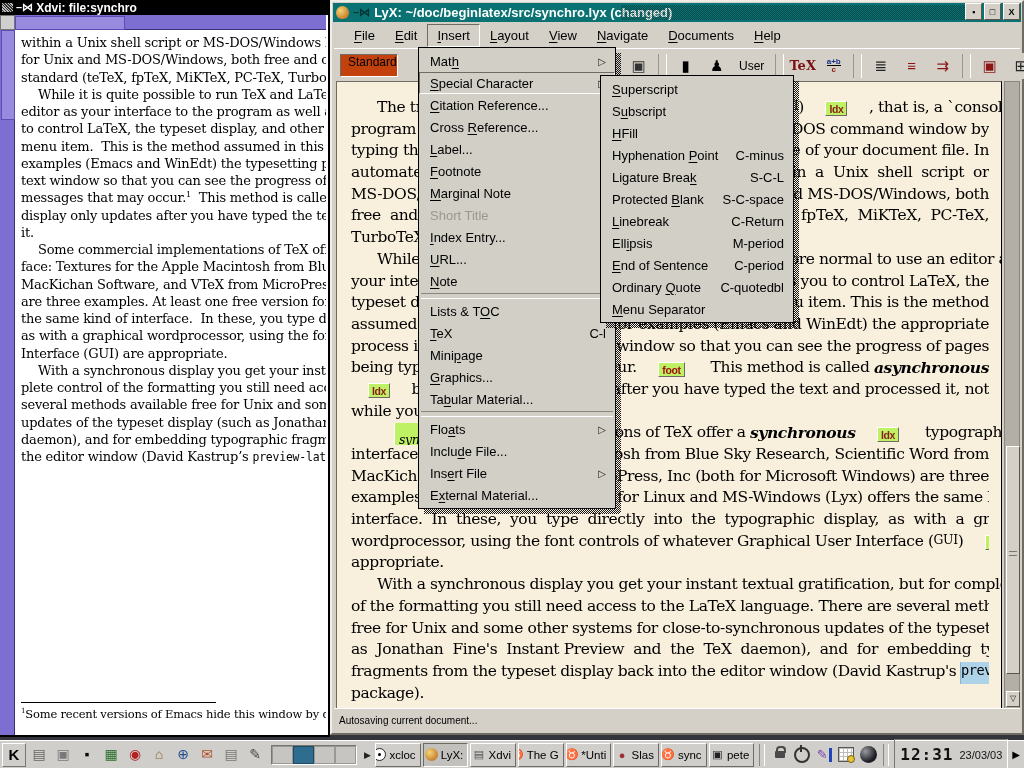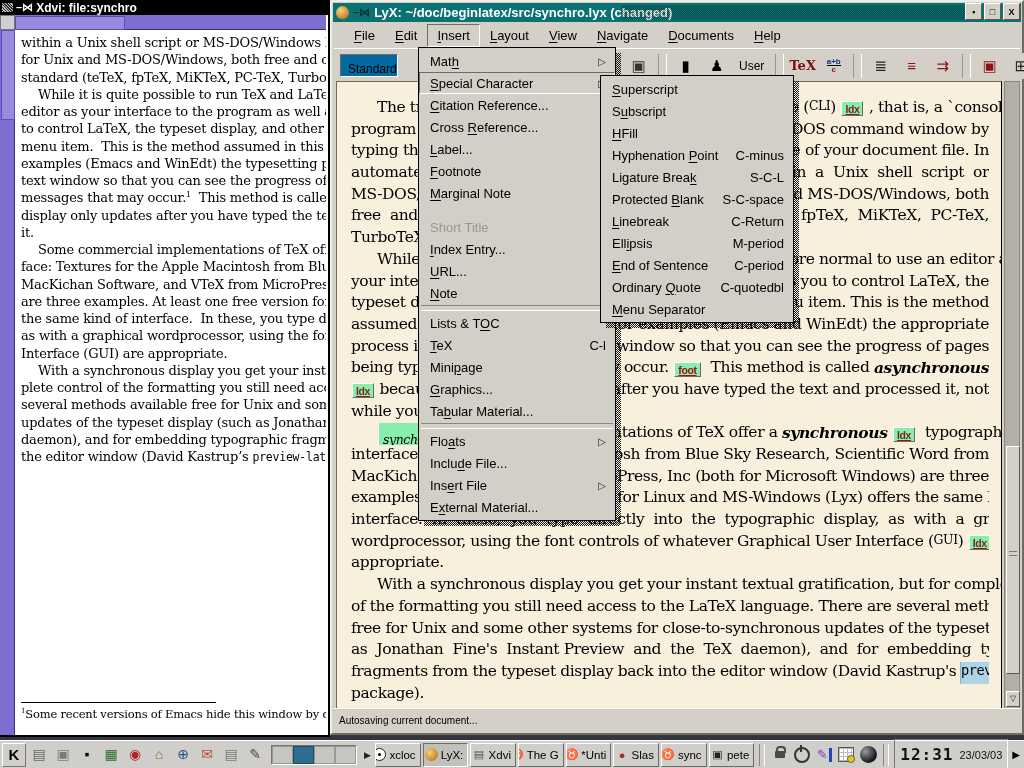--- a/index.html
+++ b/index.html
@@ -49,39 +49,39 @@
   .tbtn{width:15px;height:15px;background:#d4d0c8;border:1px solid;border-color:#fff #5a564e #5a564e #fff;
         font:bold 9px "Liberation Sans",sans-serif;color:#000;display:flex;align-items:center;justify-content:center;}
   #lyx-menubar{position:absolute;left:2px;top:21px;right:2px;height:25px;display:flex;align-items:center;
         padding-left:10px;font-size:13px;color:#000;}
   .mbitem{padding:3px 9px;border:1px solid transparent;}
   .mbitem.pressed{border-color:#6f6b63 #fff #fff #6f6b63;}
   .mbitem u{text-decoration:underline;text-underline-offset:2px;}
   #lyx-toolbar{position:absolute;left:2px;top:46px;right:2px;height:33px;border-top:1px solid #fff;
         display:flex;align-items:center;padding-left:6px;}
   #layout-combo{width:76px;height:21px;border:1px solid;border-color:#6f6b63 #fff #fff #6f6b63;
-        font-size:12px;display:flex;align-items:flex-end;padding-left:7px;background:#0369a1;}
+        font-size:12px;display:flex;align-items:flex-start;padding-left:7px;background:#c2410c;}
   #toolbar-icons{display:flex;align-items:center;margin-left:196px;gap:3px;}
   .tico{width:26px;height:24px;border:1px solid #d4d0c8;display:flex;align-items:center;justify-content:center;
         font-size:15px;background:#d4d0c8;}
   .tsep{width:7px;height:24px;border-left:1px solid #9a968e;border-right:1px solid #fff;margin:0 2px;}
   .tico .mfrac{font:bold 8px "Liberation Sans";color:#16308a;text-align:center;line-height:7px;}
   .tico .mfrac .den{border-top:1px solid #000;color:#8b1515;}
   .tico.texlogo{color:#7a1010;font:bold 13px "DejaVu Serif",serif;}
   .tico.fontbtn{width:34px;font-size:12px;color:#000;}
 
   #lyx-doc{position:absolute;left:4px;top:79px;width:666px;height:628px;background:#f8efdc;
         border:1px solid;border-color:#6f6b63 #000 #000 #6f6b63;box-sizing:border-box;overflow:hidden;
         font-family:"DejaVu Serif",serif;font-size:15.5px;letter-spacing:-0.4px;color:#000;}
   #lyx-doc-text{padding:16px 10px 0 14px;}
   .tline{height:21.7px;display:flex;white-space:pre;overflow:hidden;width:638px;}
   .tline.ind{padding-left:26px;}
-  .inset{display:inline-block;font:bold 10.5px "Liberation Sans",sans-serif;background:#86efac;
+  .inset{display:inline-block;font:bold 10.5px "Liberation Sans",sans-serif;background:#bef264;
         border:1px solid;border-color:#fff #6f6b63 #6f6b63 #fff;padding:1px 3px 0 3px;line-height:12px;
-        margin:0 1px;vertical-align:2px;align-self:center;text-decoration:underline;}
+        margin:0 17px;vertical-align:2px;align-self:center;}
   .inset.idx{color:#8b1c1c;}
   .inset.foot{color:#a01010;}
   .inset.synch{color:#000;font:italic 12.5px "DejaVu Serif",serif;padding:12px 4px 1px 4px;}
 
   #lyx-scroll{position:absolute;left:672px;top:79px;width:16px;height:628px;background:#b3afa7;
         border:1px solid #8a867e;box-sizing:border-box;}
   #lyx-thumb{position:absolute;left:1px;width:12px;top:364px;height:226px;background:#d4d0c8;
         border:1px solid;border-color:#fff #5a564e #5a564e #fff;}
   #lyx-thumb .grip{margin:104px auto 0 auto;width:8px;border-top:1px solid #777;border-bottom:1px solid #777;height:3px;}
   #lyx-sbdown{position:absolute;left:1px;bottom:1px;width:12px;height:14px;background:#d4d0c8;
@@ -95,21 +95,21 @@
         background:repeating-conic-gradient(#15151a 0% 25%,transparent 0% 50%);background-size:2px 2px;}
   .menu::before{content:"";position:absolute;left:5px;bottom:-6px;width:100%;height:6px;
         background:repeating-conic-gradient(#15151a 0% 25%,transparent 0% 50%);background-size:2px 2px;}
   #insert-menu{left:418px;top:47px;width:196px;}
   #specialchar-menu{left:600px;top:75px;width:192px;z-index:60;}
   .mi{height:22px;display:flex;align-items:center;padding:0 8px 0 10px;border:1px solid transparent;box-sizing:border-box;}
   .mi .lbl{flex:0 0 auto;}
   .mi .sc-key{margin-left:auto;padding-left:14px;}
   .mi .sub-arrow{margin-left:auto;font-size:10px;color:#222;}
   .mi.active{border-color:#6f6b63 #fff #fff #6f6b63;}
-  .mi.disabled{color:#9b978f;margin-top:12px;}
+  .mi.disabled{color:#9b978f;}
   .mi u{text-decoration:underline;text-underline-offset:2px;}
   .msep{height:4px;margin:1px 2px;border-top:1px solid #8a867e;border-bottom:1px solid #fff;}
 
   
   #taskbar{position:absolute;left:0;bottom:0;width:1024px;height:28px;background:#cfcecb;
         border-top:1px solid #fff;box-sizing:border-box;display:flex;align-items:center;padding:0 2px;gap:2px;}
   .klauncher{width:22px;height:22px;display:flex;align-items:center;justify-content:center;font-size:14px;flex:0 0 auto;}
   .klauncher.kmenu{font:bold 15px "Liberation Sans";border:1px solid;border-color:#fff #7a766e #7a766e #fff;}
   #pager{display:flex;border:1px solid;border-color:#7a766e #fff #fff #7a766e;margin:0 3px;flex:0 0 auto;}
   .pcell{width:21px;height:18px;background:#c6c5c2;border:1px solid #9a9894;box-sizing:border-box;}

